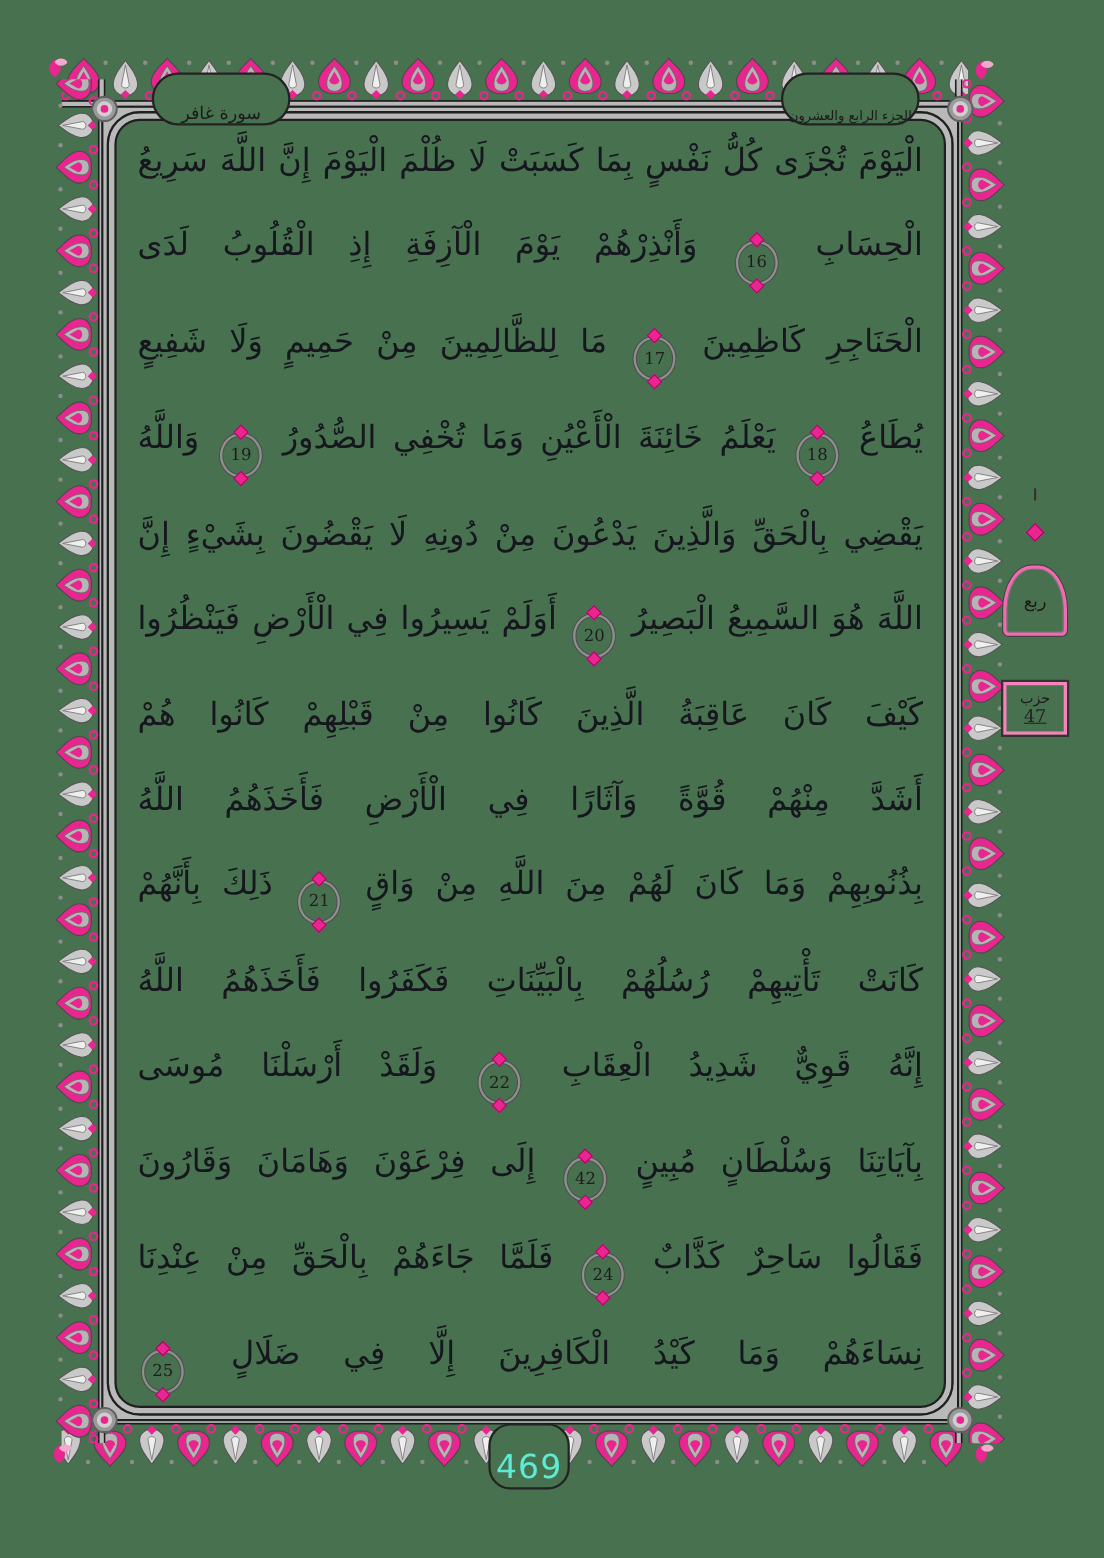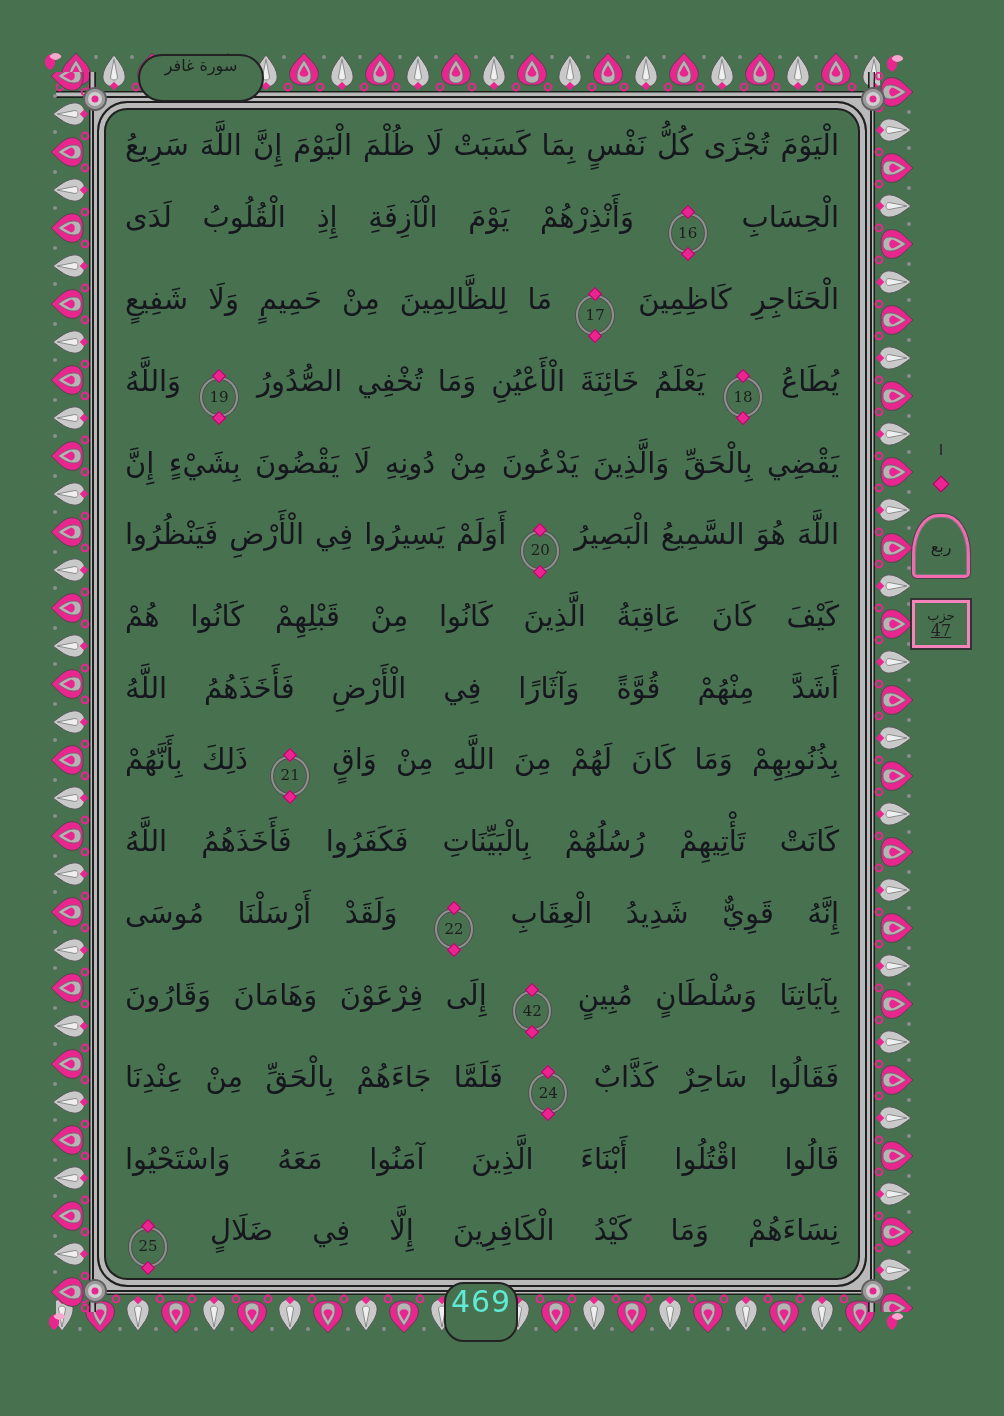--- a/index.html
+++ b/index.html
@@ -75,23 +75,24 @@
   .ayah-num{
     font-family:"DejaVu Serif","Liberation Serif",serif;
     font-size:15px;color:#1d1d1d;line-height:1;
   }
   
   .cartouche{
     position:absolute;
     border:2px solid #222;
     border-radius:24px;
     background:var(--bg,#48714F);
-    display:flex;align-items:flex-start;justify-content:center;
+    display:flex;align-items:flex-end;justify-content:center;
     z-index:6;
     color:#1b1b1b;
+    margin-top:12px;
   }
   .cartouche-surah{left:138px;top:54px;width:122px;height:44px;font-size:16px;}
   .cartouche-juz{left:710px;top:54px;width:122px;height:44px;font-size:12px;}
   .cartouche-pagenum{
     left:444px;top:1282px;width:70px;height:56px;border-radius:20px;
     font-family:"DejaVu Sans","Liberation Sans",sans-serif;
     font-size:30px;color:#5eead4;letter-spacing:1px;
   }
   
   .rosette{
@@ -126,21 +127,21 @@
   }
   .hizb-dome{
     width:52px;height:58px;
     border:3px solid #f26bb0;
     border-radius:26px 26px 5px 5px / 40px 40px 5px 5px;
     box-shadow:0 0 0 1px #444, inset 0 0 0 1px #777;
     display:flex;align-items:center;justify-content:center;
     font-size:16px;background:var(--bg,#48714F);
   }
   .hizb-box{
-    margin-top:0;width:58px;height:48px;
+    margin-top:20px;width:58px;height:48px;
     border:2px solid #333;
     box-shadow:inset 0 0 0 3px #f584bb;
     display:flex;flex-direction:column;align-items:center;justify-content:center;
     background:var(--bg,#48714F);
   }
   .hizb-box .hizb-word{font-size:13px;line-height:13px;}
   .hizb-box .hizb-num{
     font-family:"DejaVu Serif","Liberation Serif",serif;
     font-size:16px;line-height:17px;color:#222;text-decoration:underline;
   }
@@ -282,40 +283,42 @@
           <div class="qline"><span class="qtext">كَانَتْ تَأْتِيهِمْ رُسُلُهُمْ بِالْبَيِّنَاتِ فَكَفَرُوا فَأَخَذَهُمُ اللَّهُ</span> </div>
           <div class="qline"><span class="qtext">إِنَّهُ قَوِيٌّ شَدِيدُ الْعِقَابِ</span> <span class="ayah-marker">
               <span class="ayah-num">22</span>
             </span> <span class="qtext">وَلَقَدْ أَرْسَلْنَا مُوسَى</span> </div>
           <div class="qline"><span class="qtext">بِآيَاتِنَا وَسُلْطَانٍ مُبِينٍ</span> <span class="ayah-marker">
               <span class="ayah-num">42</span>
             </span> <span class="qtext">إِلَى فِرْعَوْنَ وَهَامَانَ وَقَارُونَ</span> </div>
           <div class="qline"><span class="qtext">فَقَالُوا سَاحِرٌ كَذَّابٌ</span> <span class="ayah-marker">
               <span class="ayah-num">24</span>
             </span> <span class="qtext">فَلَمَّا جَاءَهُمْ بِالْحَقِّ مِنْ عِنْدِنَا</span> </div>
-          <div class="qline"><span class="qtext">قَالُوا اقْتُلُوا أَبْنَاءَ الَّذِينَ آمَنُوا مَعَهُ وَاسْتَحْيُوا</span> </div>
           <div class="qline"><span class="qtext">نِسَاءَهُمْ وَمَا كَيْدُ الْكَافِرِينَ إِلَّا فِي ضَلَالٍ</span> <span class="ayah-marker">
               <span class="ayah-num">25</span>
             </span> </div>
         </div>
     </div>
   </div>
 
   <div class="rosette" style="left:83px;top:87px"></div>
   <div class="rosette" style="left:861px;top:87px"></div>
   <div class="rosette" style="left:83px;top:1279px"></div>
   <div class="rosette" style="left:861px;top:1279px"></div>
 
   <div class="corner-flower" style="left:42px;top:52px"></div>
   <div class="corner-flower" style="left:884px;top:54px"></div>
   <div class="corner-flower" style="left:46px;top:1312px"></div>
   <div class="corner-flower" style="left:884px;top:1312px"></div>
 
   <div class="cartouche cartouche-surah">
     <span>سورة غافر</span>
+  </div>
+  <div class="cartouche cartouche-juz">
+    <span>الجزء الرابع والعشرون</span>
   </div>
 
   <div class="hizb-marker">
     <div class="hizb-finial-line"></div>
     <div class="hizb-finial-diamond"></div>
     <div class="hizb-dome">
       <span>ربع</span>
     </div>
     <div class="hizb-box">
       <span class="hizb-word">حزب</span>

